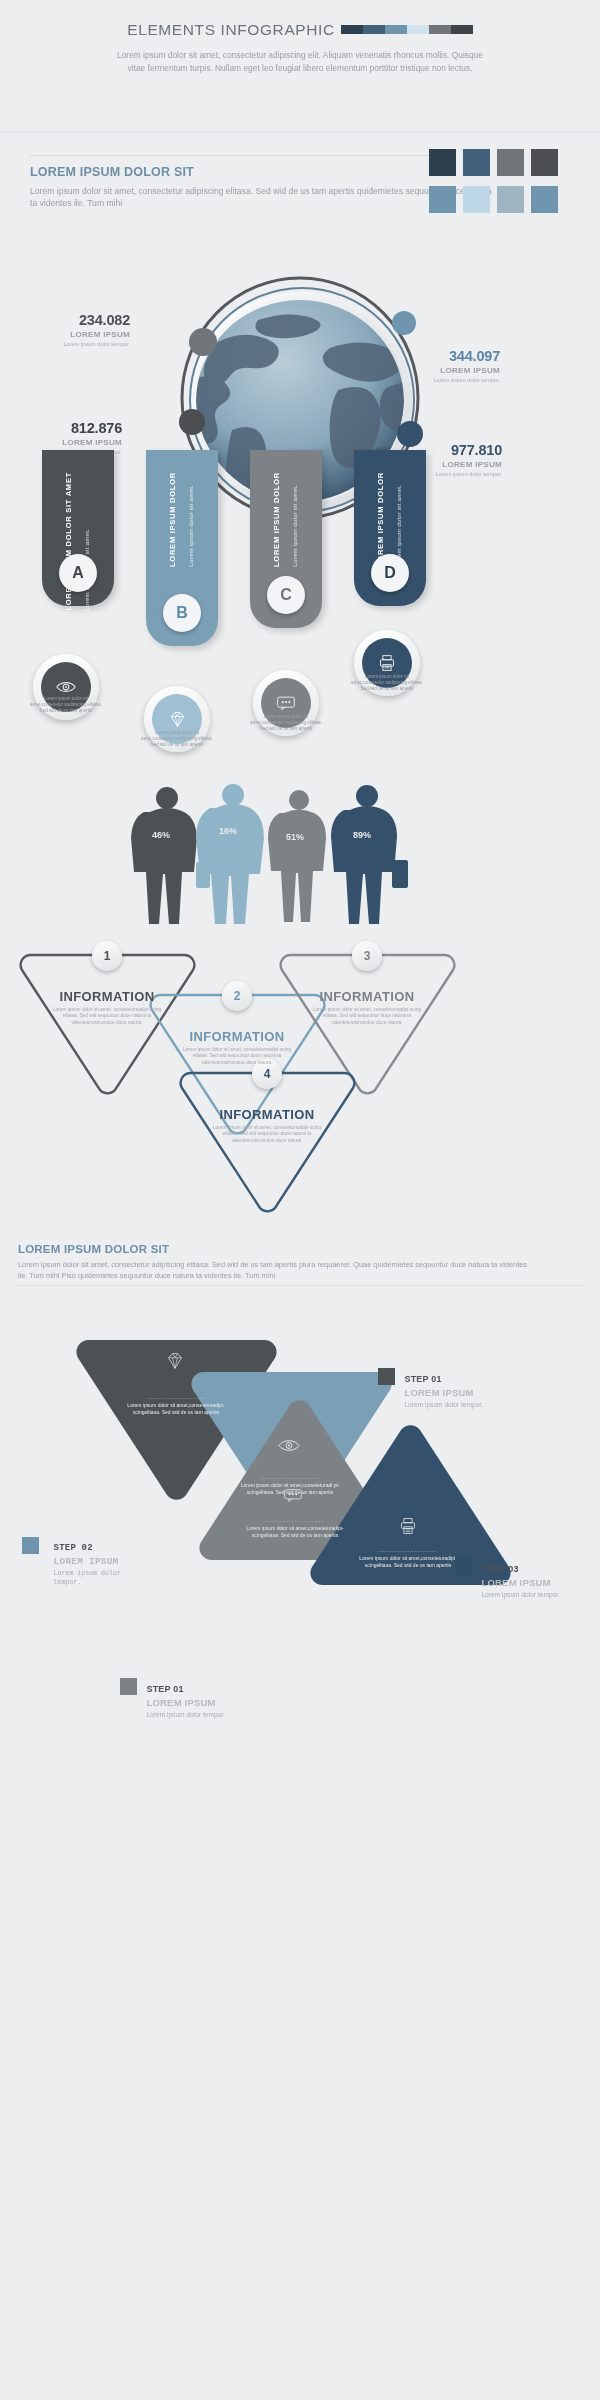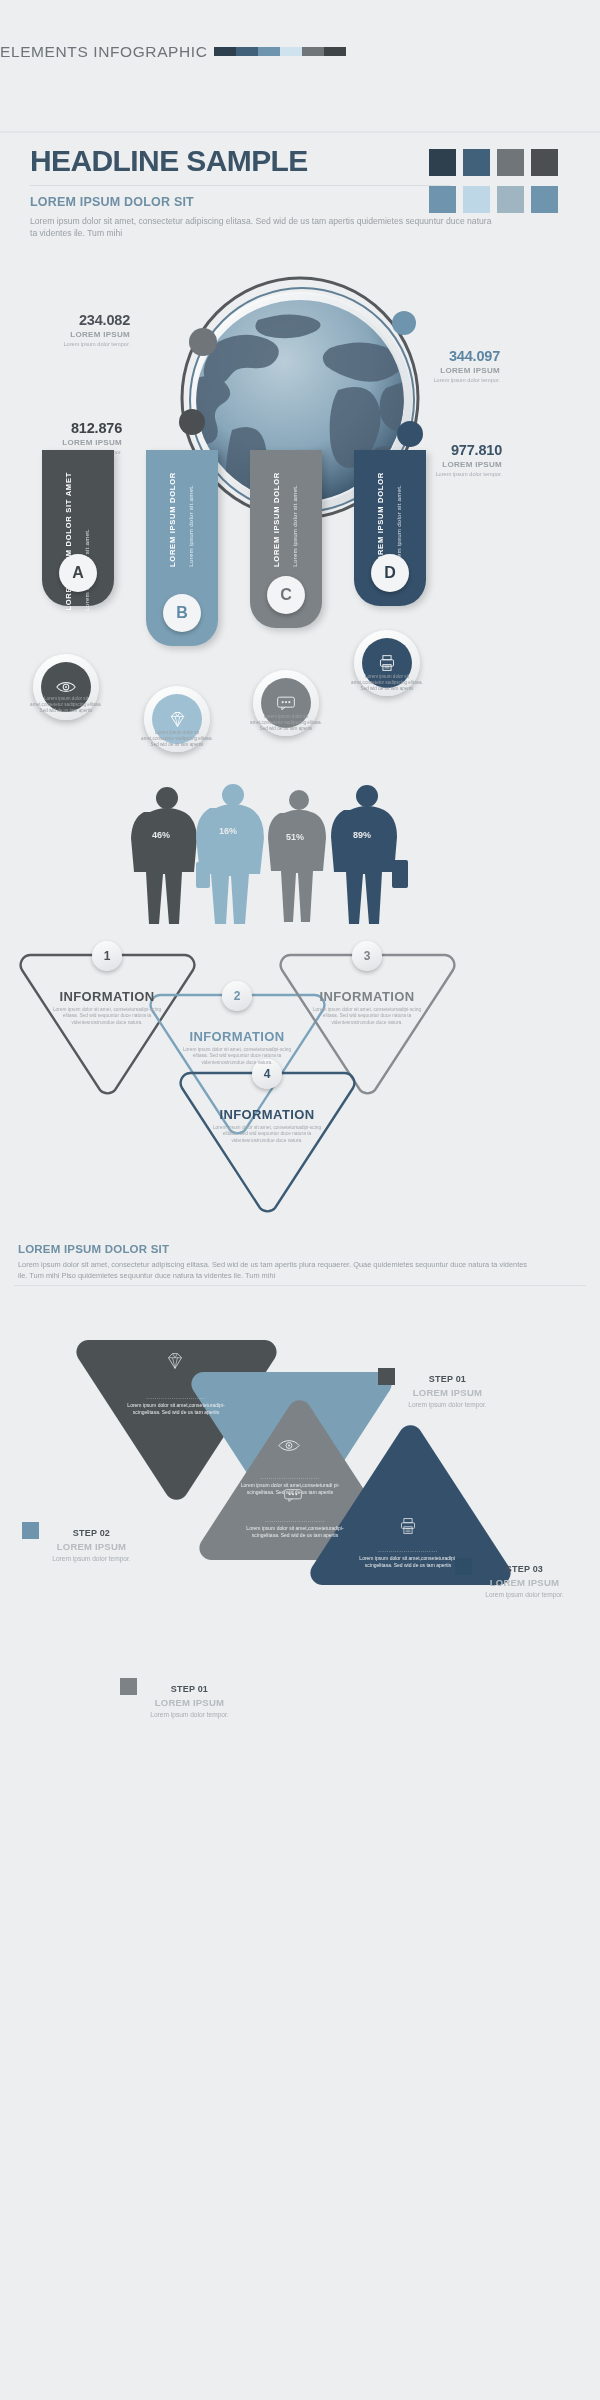--- a/index.html
+++ b/index.html
@@ -6,21 +6,21 @@
   html,body { background:#ffffff; }
   body {
     width:600px; height:2400px; position:relative; overflow:hidden;
     font-family:"Liberation Sans", sans-serif;
     background:#eceeef;
   }
   .page { position:relative; width:600px; height:2400px; background:#eceef0; }
 
   
   .topbar { position:absolute; left:0; top:0; width:600px; height:133px; background:#eceef0; }
-  .topbar .inner { padding-top:42px; }
+  .topbar .inner { padding-top:20px; text-align:center; }
   .eyebrow { font-size:15.5px; letter-spacing:0.6px; color:#6d7378; font-weight:400; display:inline-block; vertical-align:middle;}
   .swatchrow { display:inline-block; vertical-align:middle; margin-left:6px; margin-bottom:2px;}
   .swatchrow i { display:inline-block; width:22px; height:9px; vertical-align:middle; }
   .topdesc { margin:9px auto 0; width:380px; font-size:8.4px; line-height:12.6px; color:#9aa0a5; }
   .divider-top { position:absolute; left:0; top:131px; width:600px; height:2px; background:#e2e5e7; }
 
   
   .headline-wrap { position:absolute; left:30px; top:146px; width:540px; }
   h1.h-a { font-size:30px; line-height:30px; font-weight:bold; color:#3b5367; letter-spacing:-0.6px; }
   h1.h-b { font-size:30px; line-height:31px; font-weight:bold; color:#7a9cb0; letter-spacing:-0.6px; }
@@ -80,45 +80,45 @@
   .bot-head h2 { font-size:11.5px; font-weight:bold; color:#6e8fa4; letter-spacing:0.2px; }
   .bot-head p { margin-top:5px; font-size:7.4px; line-height:10.6px; color:#9aa0a5; width:520px;}
   .bot-rule { position:absolute; left:14px; top:1285px; width:572px; height:1px; background:#dcdfe1; }
 
   .steps-sec { position:absolute; left:0; top:1290px; width:600px; height:300px; }
   .stri-cap { position:absolute; width:110px; text-align:center; color:#e9ecee; }
   .stri-dots { font-size:4.8px; letter-spacing:0.8px; line-height:5px; }
   .stri-txt { font-size:5px; line-height:6.8px; margin-top:2px; }
   .stepinfo { position:absolute; }
   .stepinfo .sw { width:17px; height:17px; display:inline-block; vertical-align:top; }
-  .stepinfo .tx { display:inline-block; vertical-align:top; margin-left:5px;text-align:center; }
+  .stepinfo .tx { display:inline-block; vertical-align:top; margin-left:5px; }
   .stepinfo .t1 { font-size:9px; font-weight:bold; color:#4b5258; letter-spacing:0.2px; }
   .stepinfo .t2 { font-size:9.5px; font-weight:bold; color:#b6bbbf; letter-spacing:0.2px; margin-top:1px;}
   .stepinfo .t3 { font-size:6.6px; line-height:9px; color:#a9aeb3; margin-top:2px; width:86px;}
 </style>
 </head>
 <body>
 
 <div class="page">
 
   <div class="topbar">
     <div class="inner">
       <span class="eyebrow">ELEMENTS INFOGRAPHIC</span><span class="swatchrow">
         <i style="background:#2e3f4d"></i><i style="background:#41617a"></i><i style="background:#6e95ad"></i><i style="background:#cfe3ef"></i><i style="background:#6f7579"></i><i style="background:#3f4447"></i>
       </span>
+      <div class="topdesc">Lorem ipsum dolor sit amet, consectetur adipiscing elit. Aliquam venenatis rhoncus mollis. Quisque vitae fermentum turpis. Nullam eget leo feugiat libero elementum porttitor tristique non lectus.</div>
     </div>
   </div>
   <div class="divider-top"></div>
 
   <div class="headline-wrap">
     <div class="sq-grid">
       <div><i style="background:#2e3f4d"></i><i style="background:#41617a"></i><i style="background:#6f7579"></i><i style="background:#4c4f51"></i></div>
       <div class="r2"><i style="background:#6e95ad"></i><i style="background:#bdd7e6"></i><i style="background:#9fb6c2"></i><i style="background:#6e95ad"></i></div>
     </div>
-    <h1 class="h-a">HEADLINE SAMPLE</h1>
     <div class="rule"></div>
     <div class="sub-h">LOREM IPSUM DOLOR SIT</div>
     <div class="sub-p">Lorem ipsum dolor sit amet, consectetur adipiscing elitasa. Sed wid de us tam apertis quidemietes sequuntur duce natura ta videntes ile. Tum mihi</div>
   </div>
 
   <div class="globe-sec">
     <svg class="globe-svg" width="600" height="260" viewBox="0 0 600 260">
       <defs>
         <radialGradient id="gsph" cx="42%" cy="32%" r="78%">
           <stop offset="0%" stop-color="#b9cdd8"></stop>
@@ -383,21 +383,21 @@
     
     <div class="stepinfo" style="left:378px; top:78px;">
       <span class="sw" style="background:#4c5154;"></span>
       <span class="tx">
         <span class="t1">STEP 01</span>
         <div class="t2">LOREM IPSUM</div>
         <div class="t3">Lorem ipsum dolor tempor.</div>
       </span>
     </div>
 
-    <div class="stepinfo" style="left:22px; top:232px;">
+    <div class="stepinfo" style="left:22px; top:247px;font-family:Liberation Mono, monospace;">
       <span class="sw" style="background:#6e95ad;"></span>
       <span class="tx">
         <span class="t1">STEP 02</span>
         <div class="t2">LOREM IPSUM</div>
         <div class="t3">Lorem ipsum dolor tempor.</div>
       </span>
     </div>
 
     <div class="stepinfo" style="left:455px; top:268px;">
       <span class="sw" style="background:#2e4d66;"></span>

